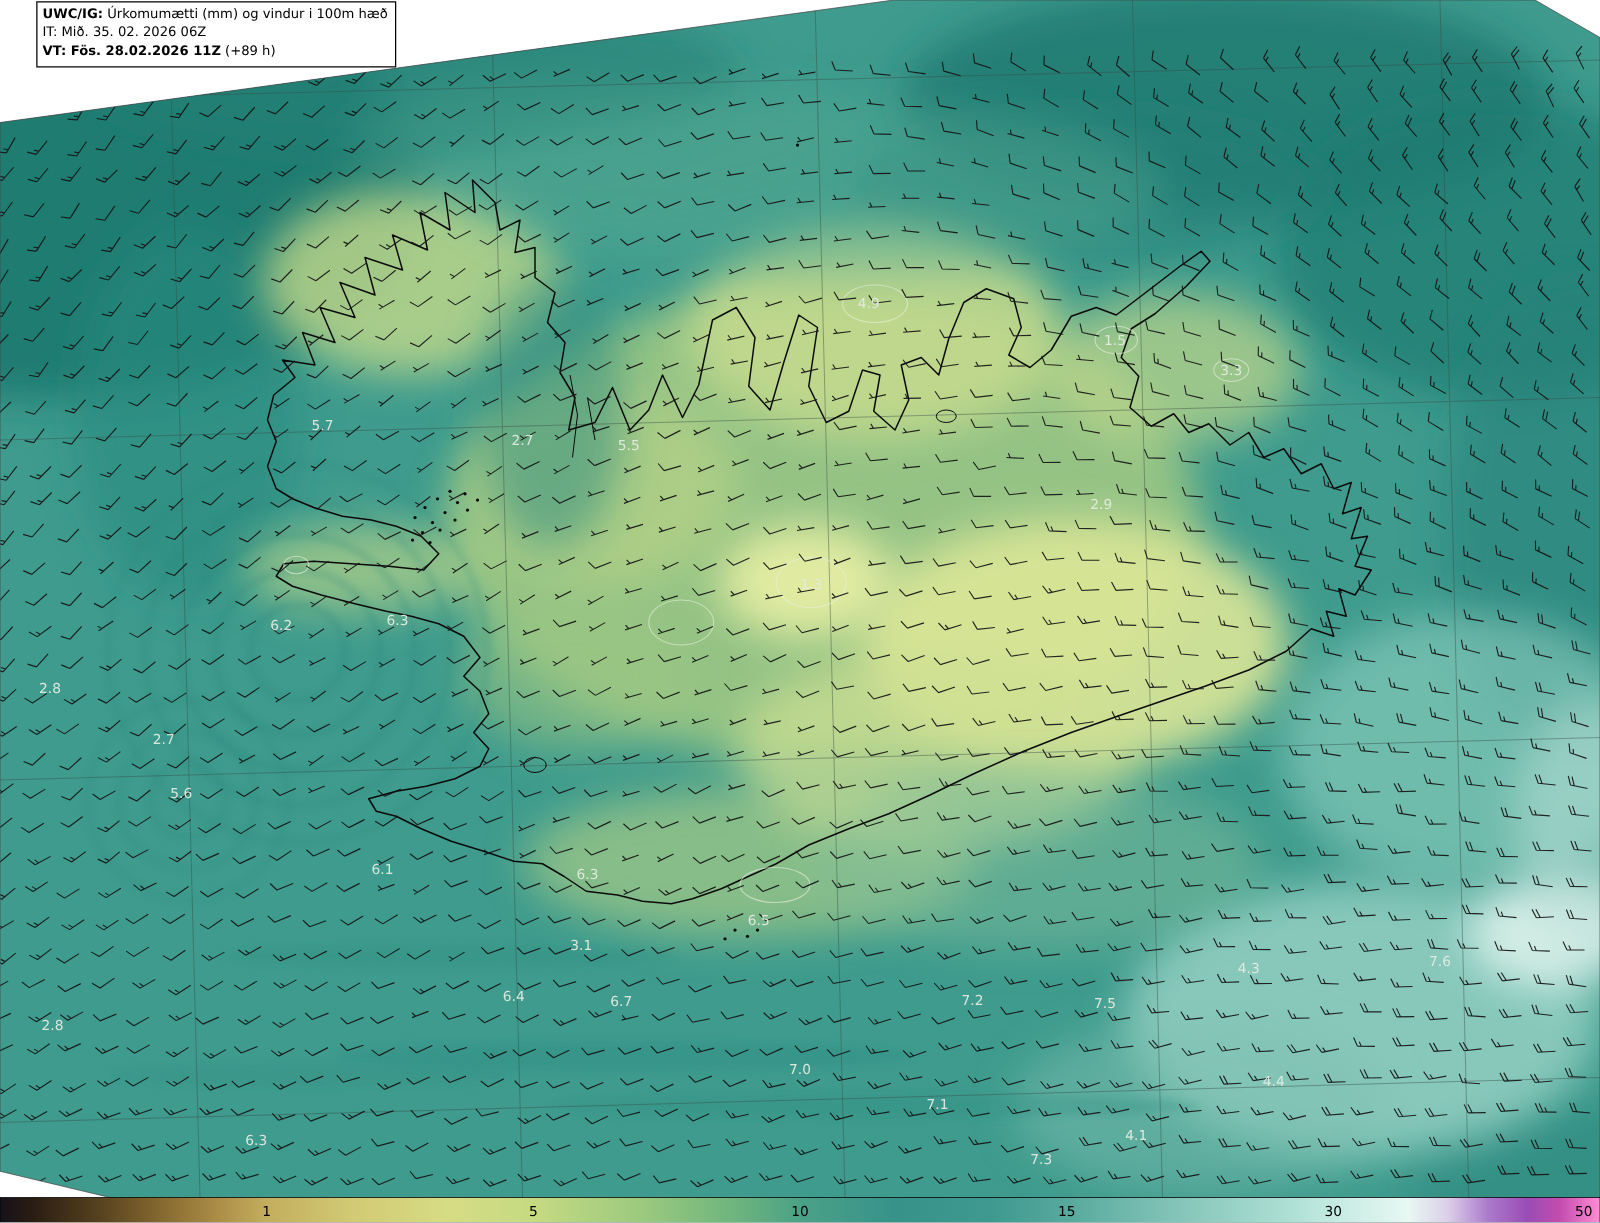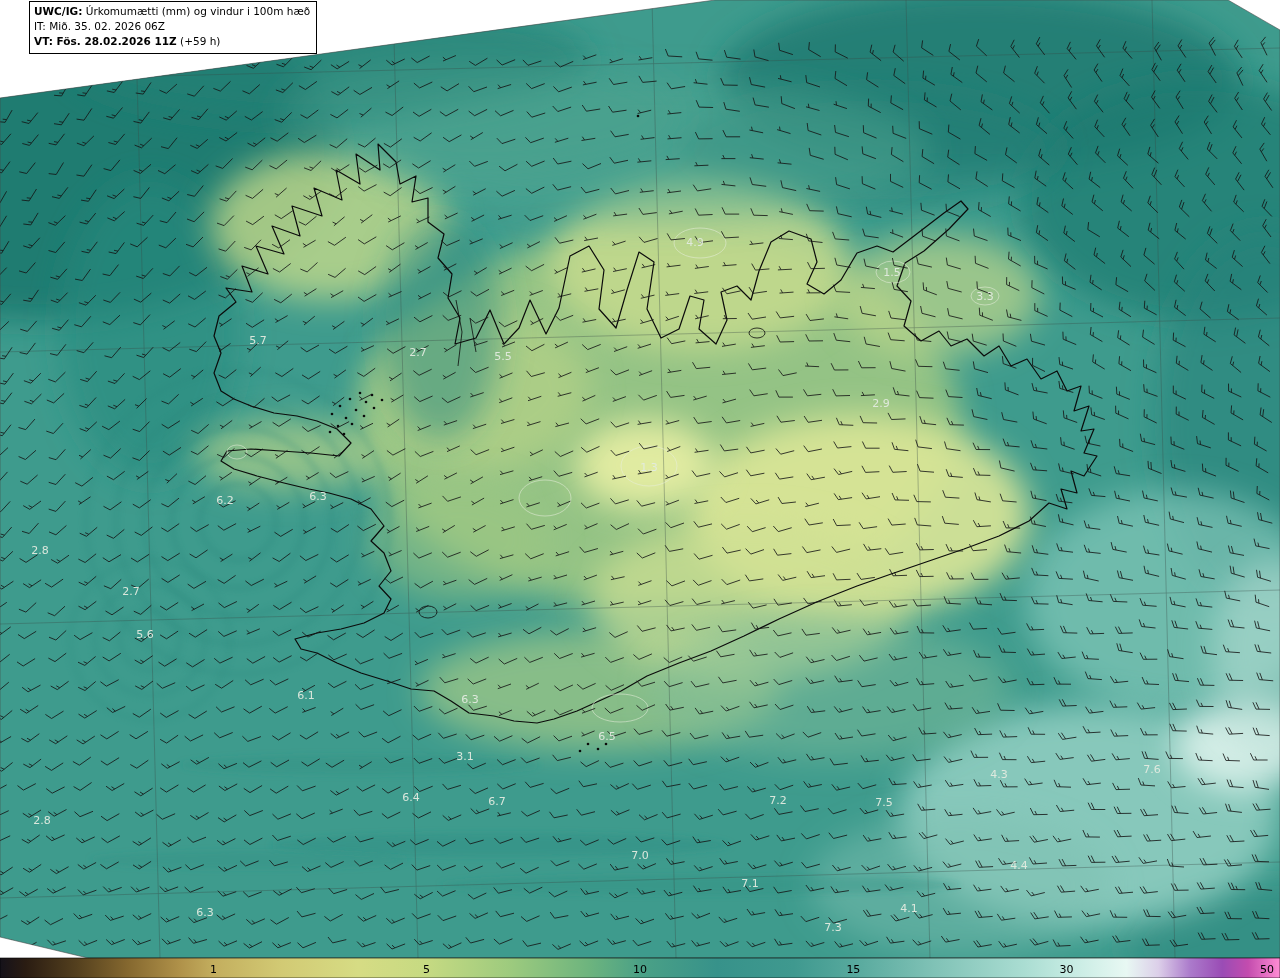--- a/index.html
+++ b/index.html
@@ -190,15 +190,15 @@
         <text x="640" y="972.5" font-size="11" fill="#000" text-anchor="middle">10</text>
         <text x="853.376" y="972.5" font-size="11" fill="#000" text-anchor="middle">15</text>
         <text x="1066.624" y="972.5" font-size="11" fill="#000" text-anchor="middle">30</text>
         <text x="1274" y="972.5" font-size="11" fill="#000" text-anchor="end">50</text>
       </g>
     </svg>
 
   <div class="title-box">
     <div><b>UWC/IG:</b><span> Úrkomumætti (mm) og vindur i 100m hæð</span></div>
     <div>IT: Mið. 35. 02. 2026 06Z</div>
-    <div><b>VT: Fös. 28.02.2026 11Z</b><span> (+59 h)</span></div>
+    <div><b>VT: Fös. 28.02.2026 11Z</b><span> (+89 h)</span></div>
   </div>
 </div>
 
 </body></html>

